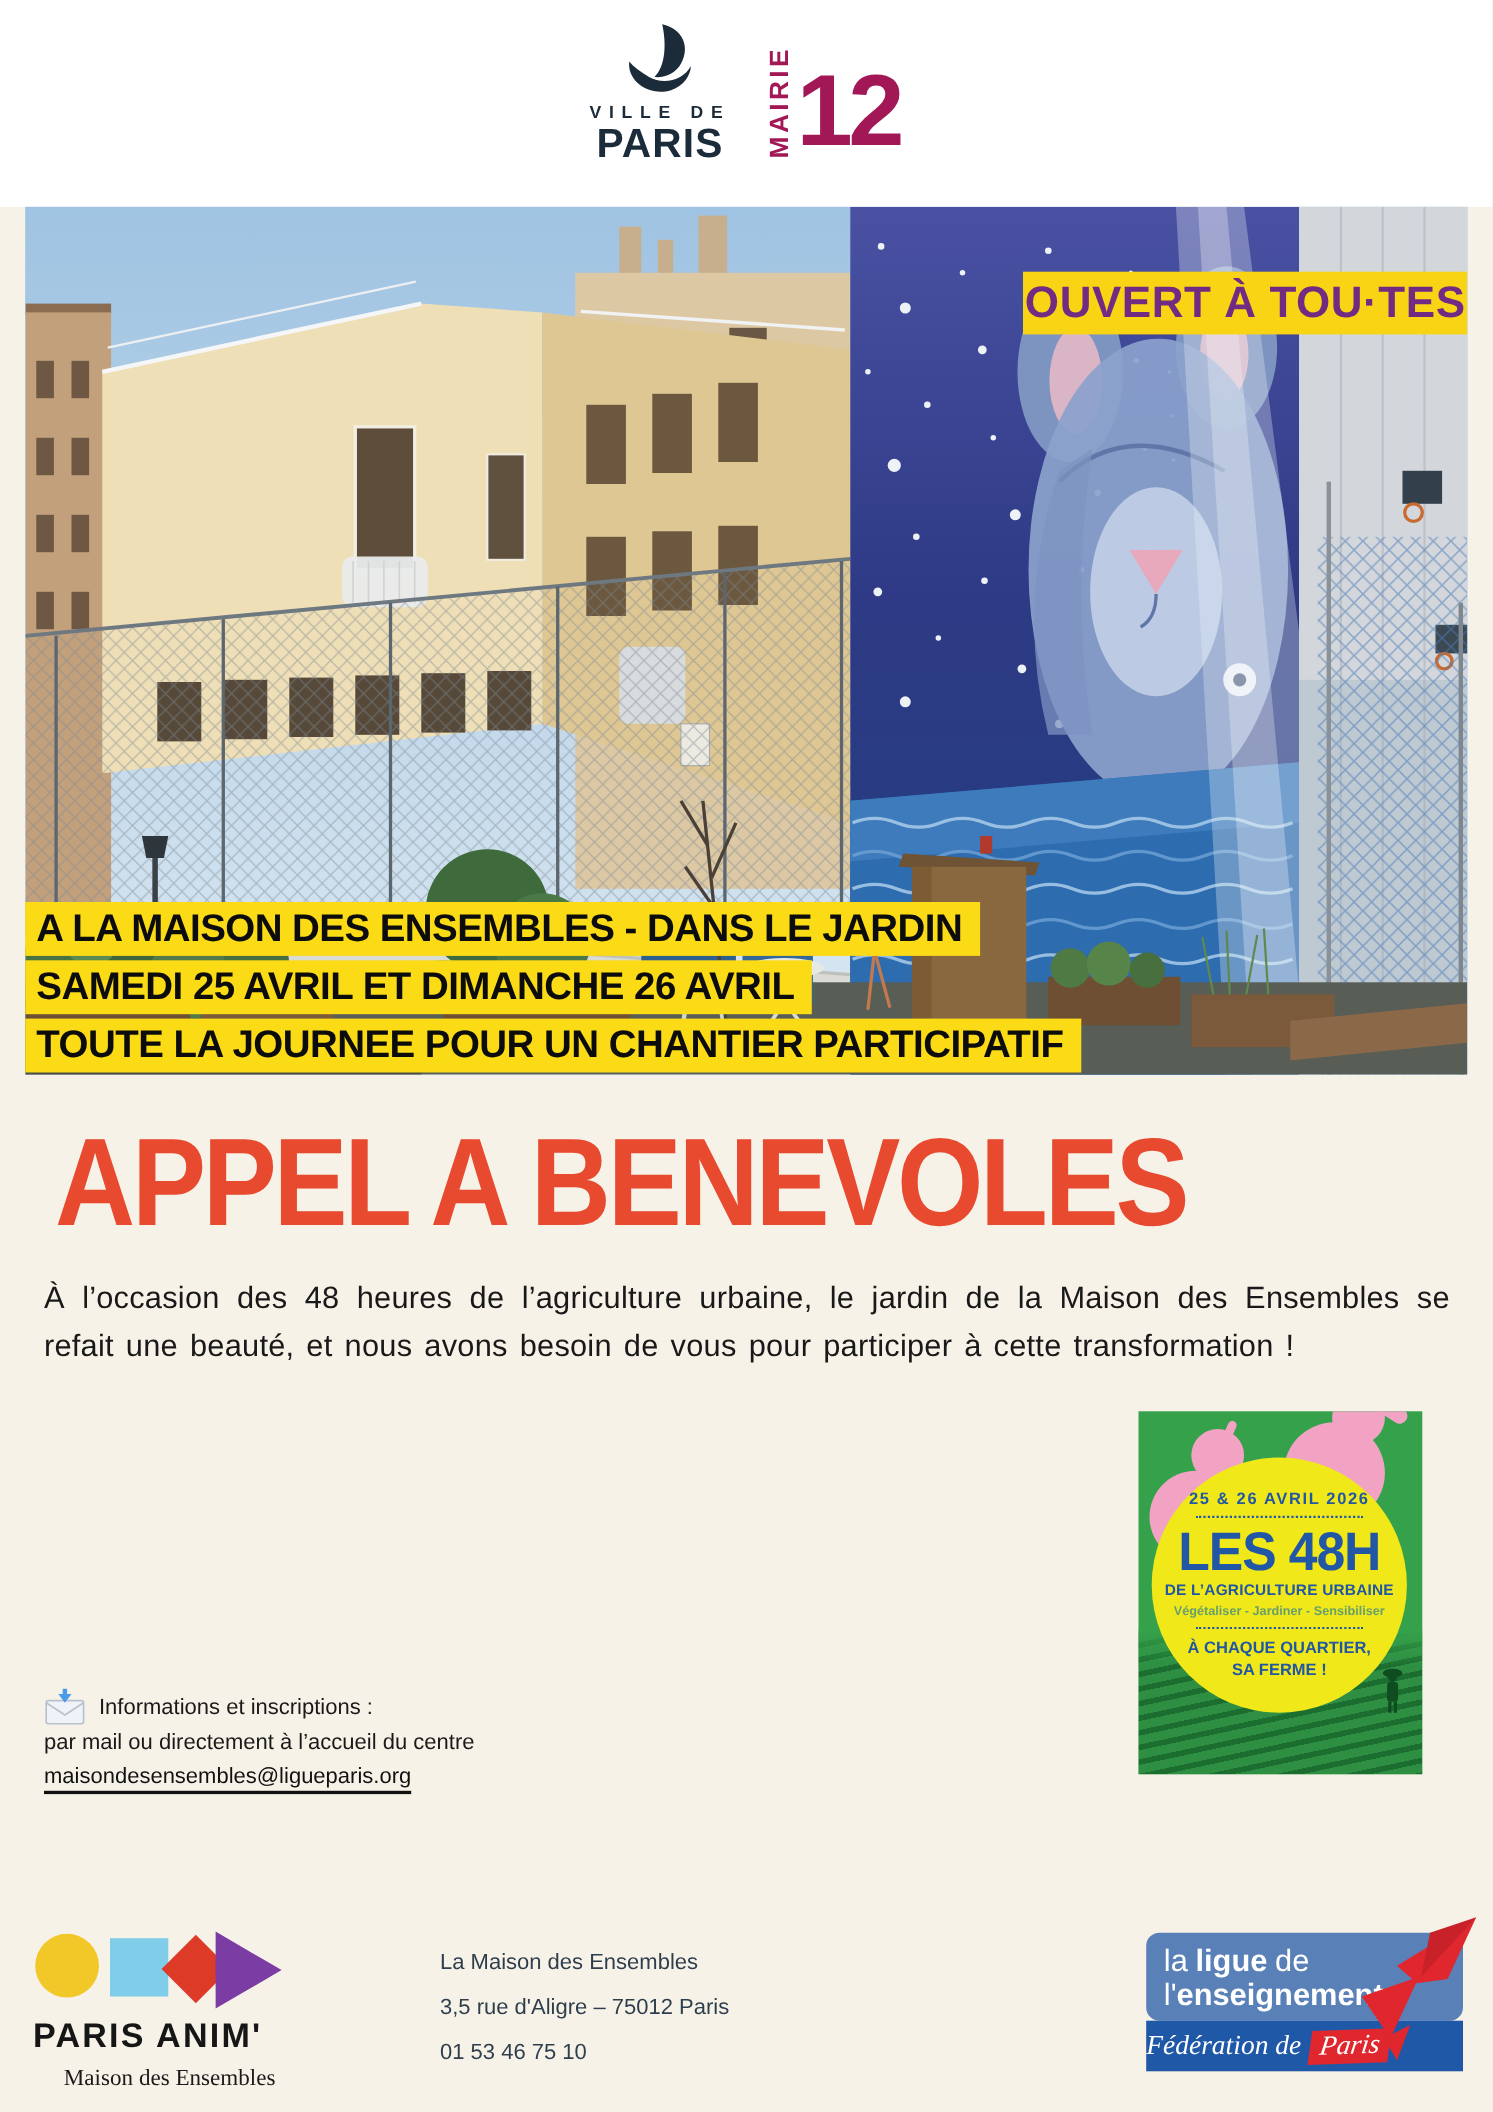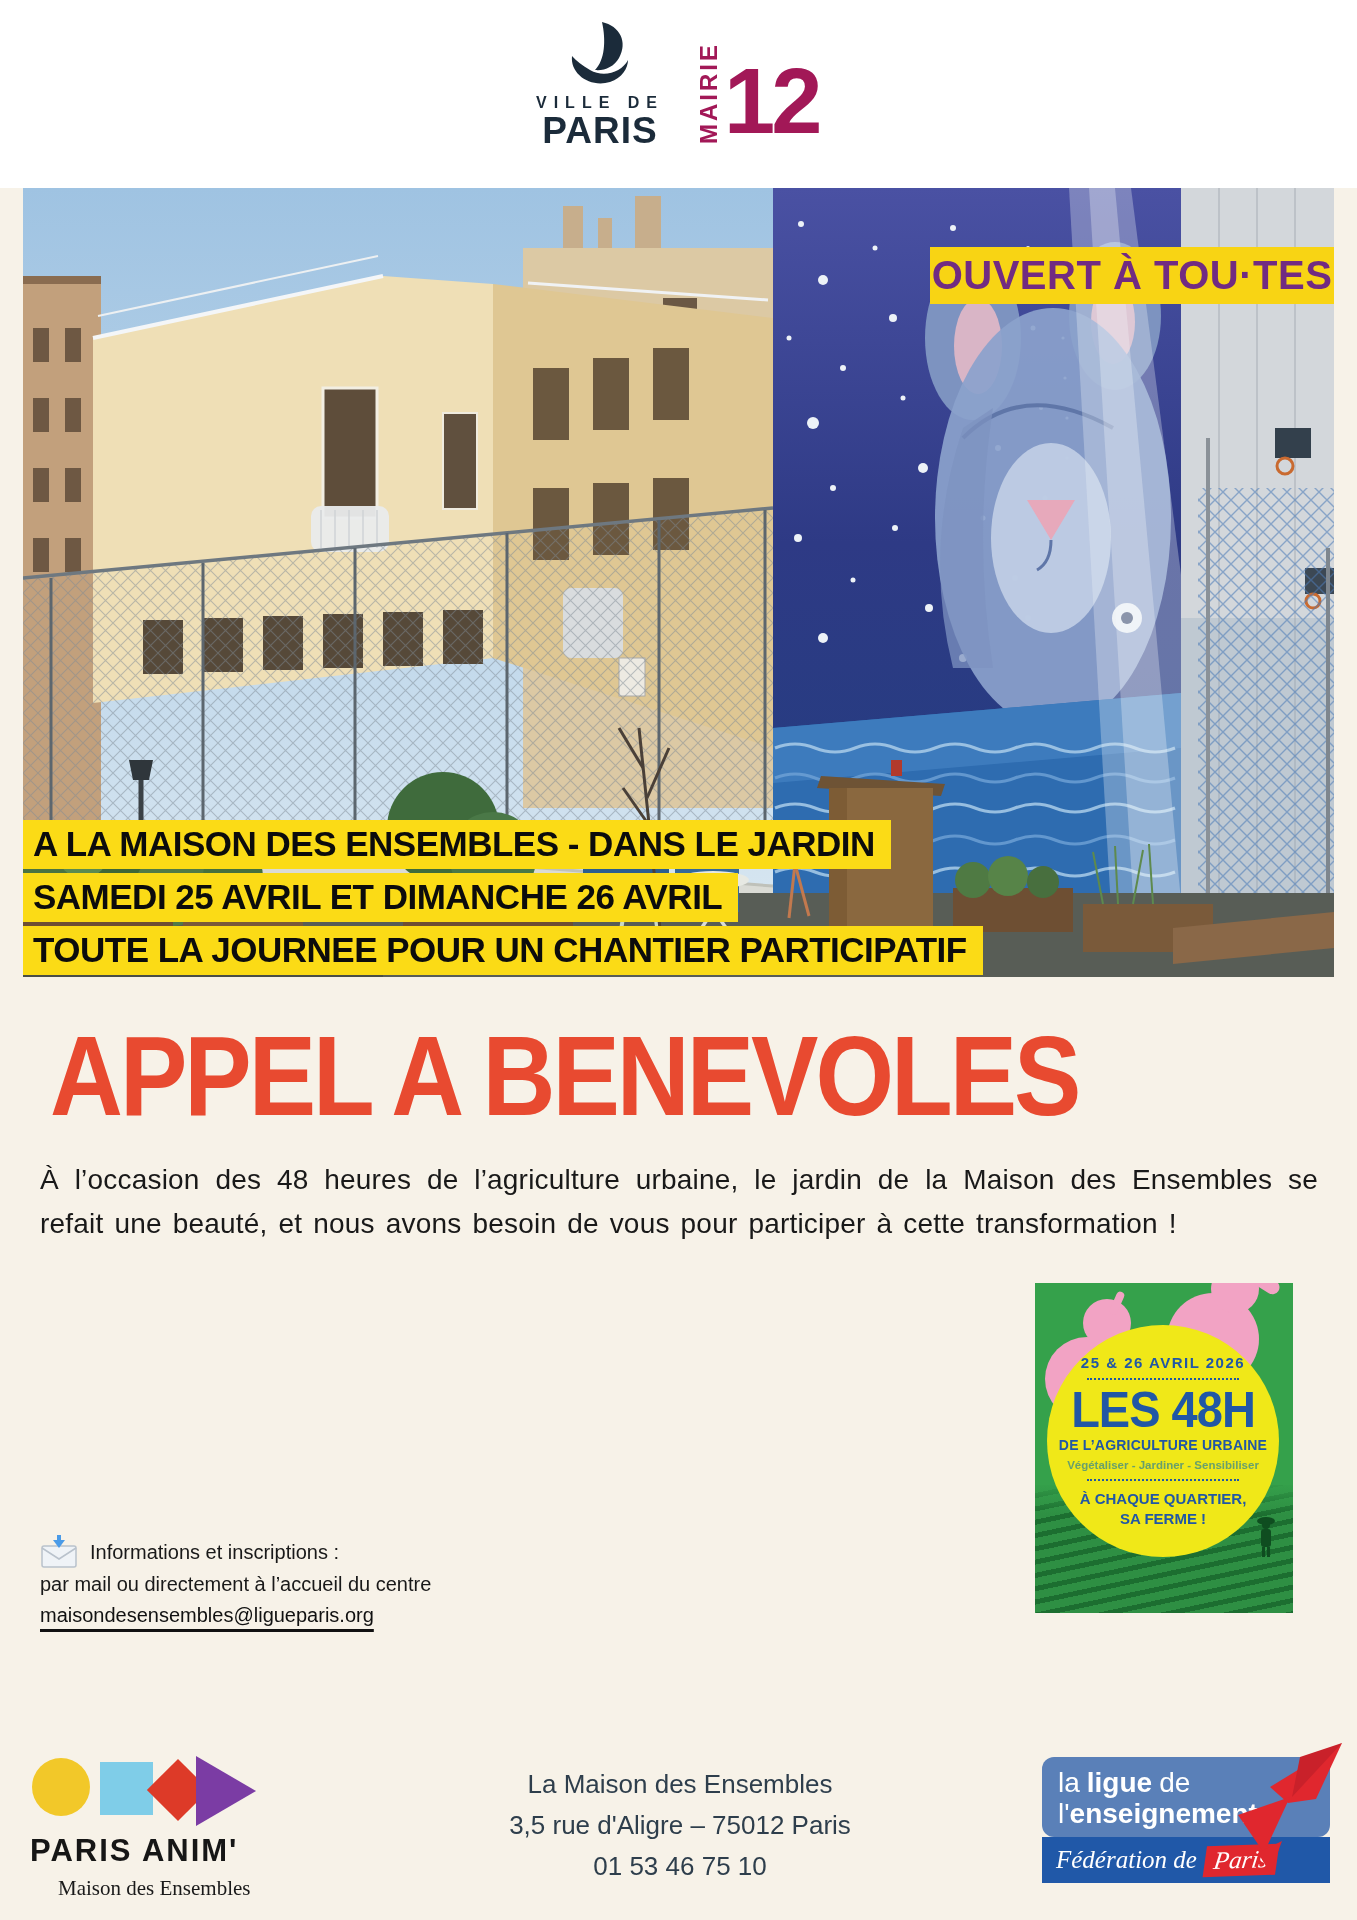--- a/index.html
+++ b/index.html
@@ -60,29 +60,29 @@
   .p-dots2{width:152px;border-top:2px dotted #2157A5;margin:8px 0 8px 0;}
   .p-slog{font-size:15px;font-weight:900;line-height:1.3;}
   
   .pa-circle{position:absolute;left:32px;top:1758px;width:58px;height:58px;border-radius:50%;background:#F2C829;}
   .pa-square{position:absolute;left:100px;top:1762px;width:53px;height:53px;background:#7FCDE8;}
   .pa-diamond{position:absolute;left:156px;top:1768px;width:44px;height:44px;background:#DD3A28;transform:rotate(45deg);}
   .pa-triangle{position:absolute;left:196px;top:1756px;width:0;height:0;
         border-left:60px solid #7B3CA4;border-top:35px solid transparent;border-bottom:35px solid transparent;}
   .pa-name{position:absolute;left:30px;top:1833px;font-size:31px;font-weight:900;letter-spacing:2px;color:#161616;}
   .pa-sub{position:absolute;left:58px;top:1876px;font-size:21px;font-family:"Liberation Serif",serif;color:#1A1A1A;}
-  .address{position:absolute;left:400px;top:1764px;width:560px;text-align:center;color:#2E3E4C;
-        font-size:26px;line-height:41px;}
+  .address{position:absolute;left:400px;top:1764px;width:560px;color:#2E3E4C;
+        font-size:20px;line-height:41px;}
   .ligue{position:absolute;left:1042px;top:1757px;width:288px;height:126px;}
   .ligue-top{position:absolute;left:0;top:0;width:288px;height:80px;background:#5A80B8;
         color:#fff;font-size:28px;line-height:31px;padding:10px 0 0 16px;box-sizing:border-box;border-radius:12px;}
   .ligue-top .b{font-weight:800;}
   .ligue-top .w{margin-right:7px;}
   .ligue-bot{position:absolute;left:0;top:80px;width:288px;height:46px;background:#2058A8;
-        display:flex;align-items:center;padding-left:14px;box-sizing:border-box;color:#fff;
+        display:flex;align-items:center;box-sizing:border-box;color:#fff;
         font-family:"Liberation Serif",serif;font-style:italic;font-size:25px;}
   .fed-city{display:inline-block;background:#E0272E;padding:1px 9px 2px 9px;margin-left:8px;
         transform:skew(-10deg) rotate(-2deg);}
   .ligue-birds{position:absolute;right:-20px;top:-16px;width:120px;height:150px;overflow:visible;}
 </style>
 </head>
 <body>
 
 <div class="page">
 

